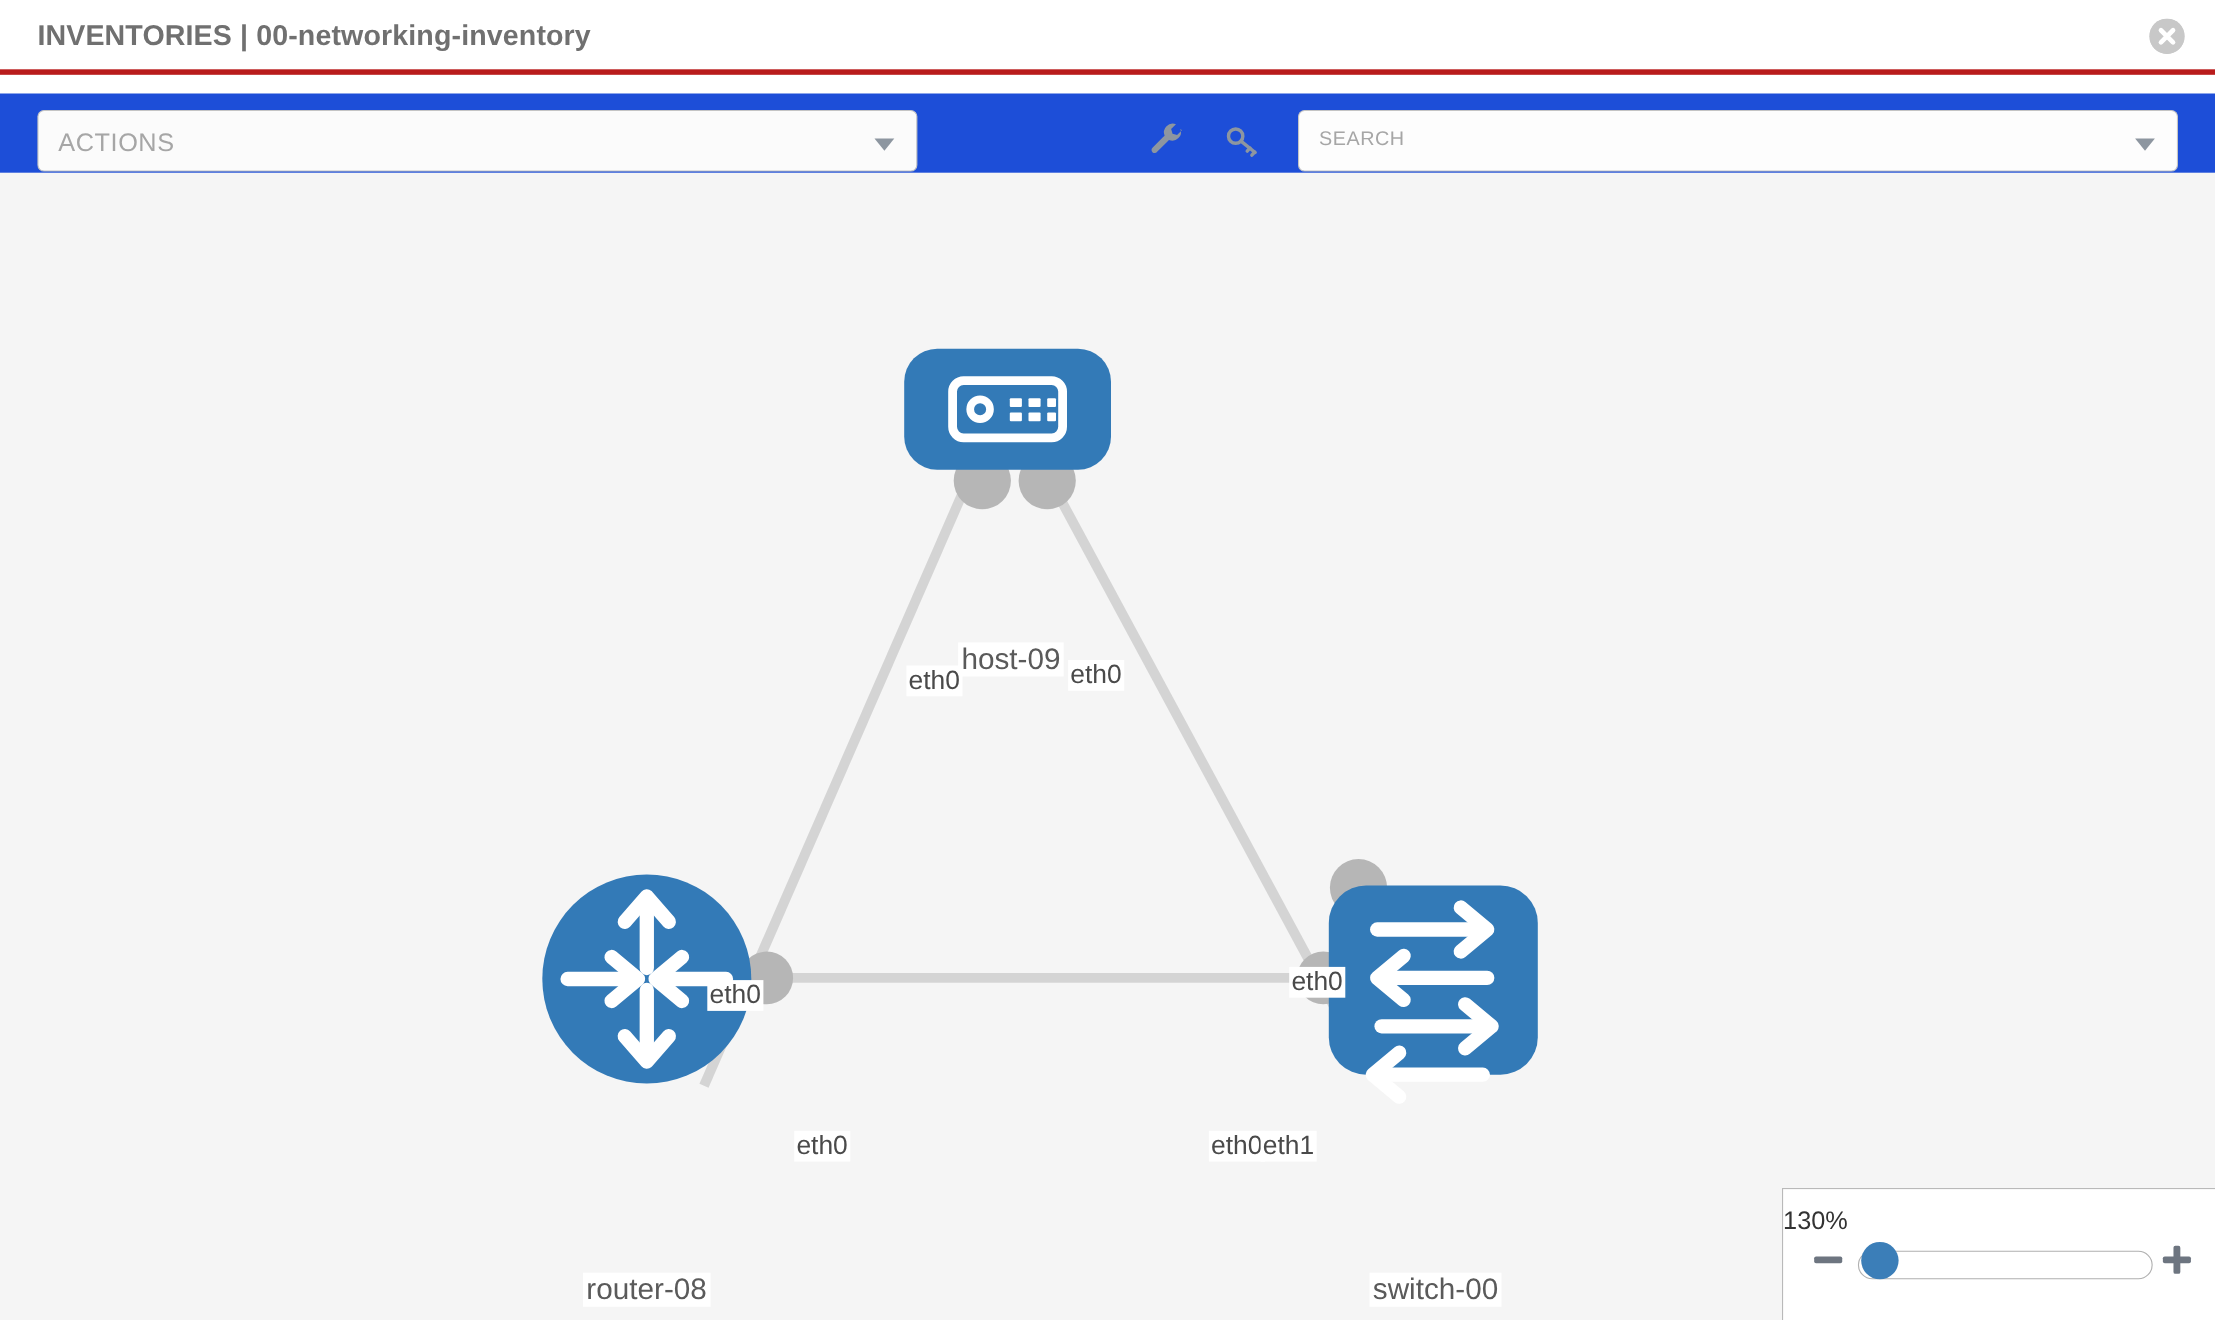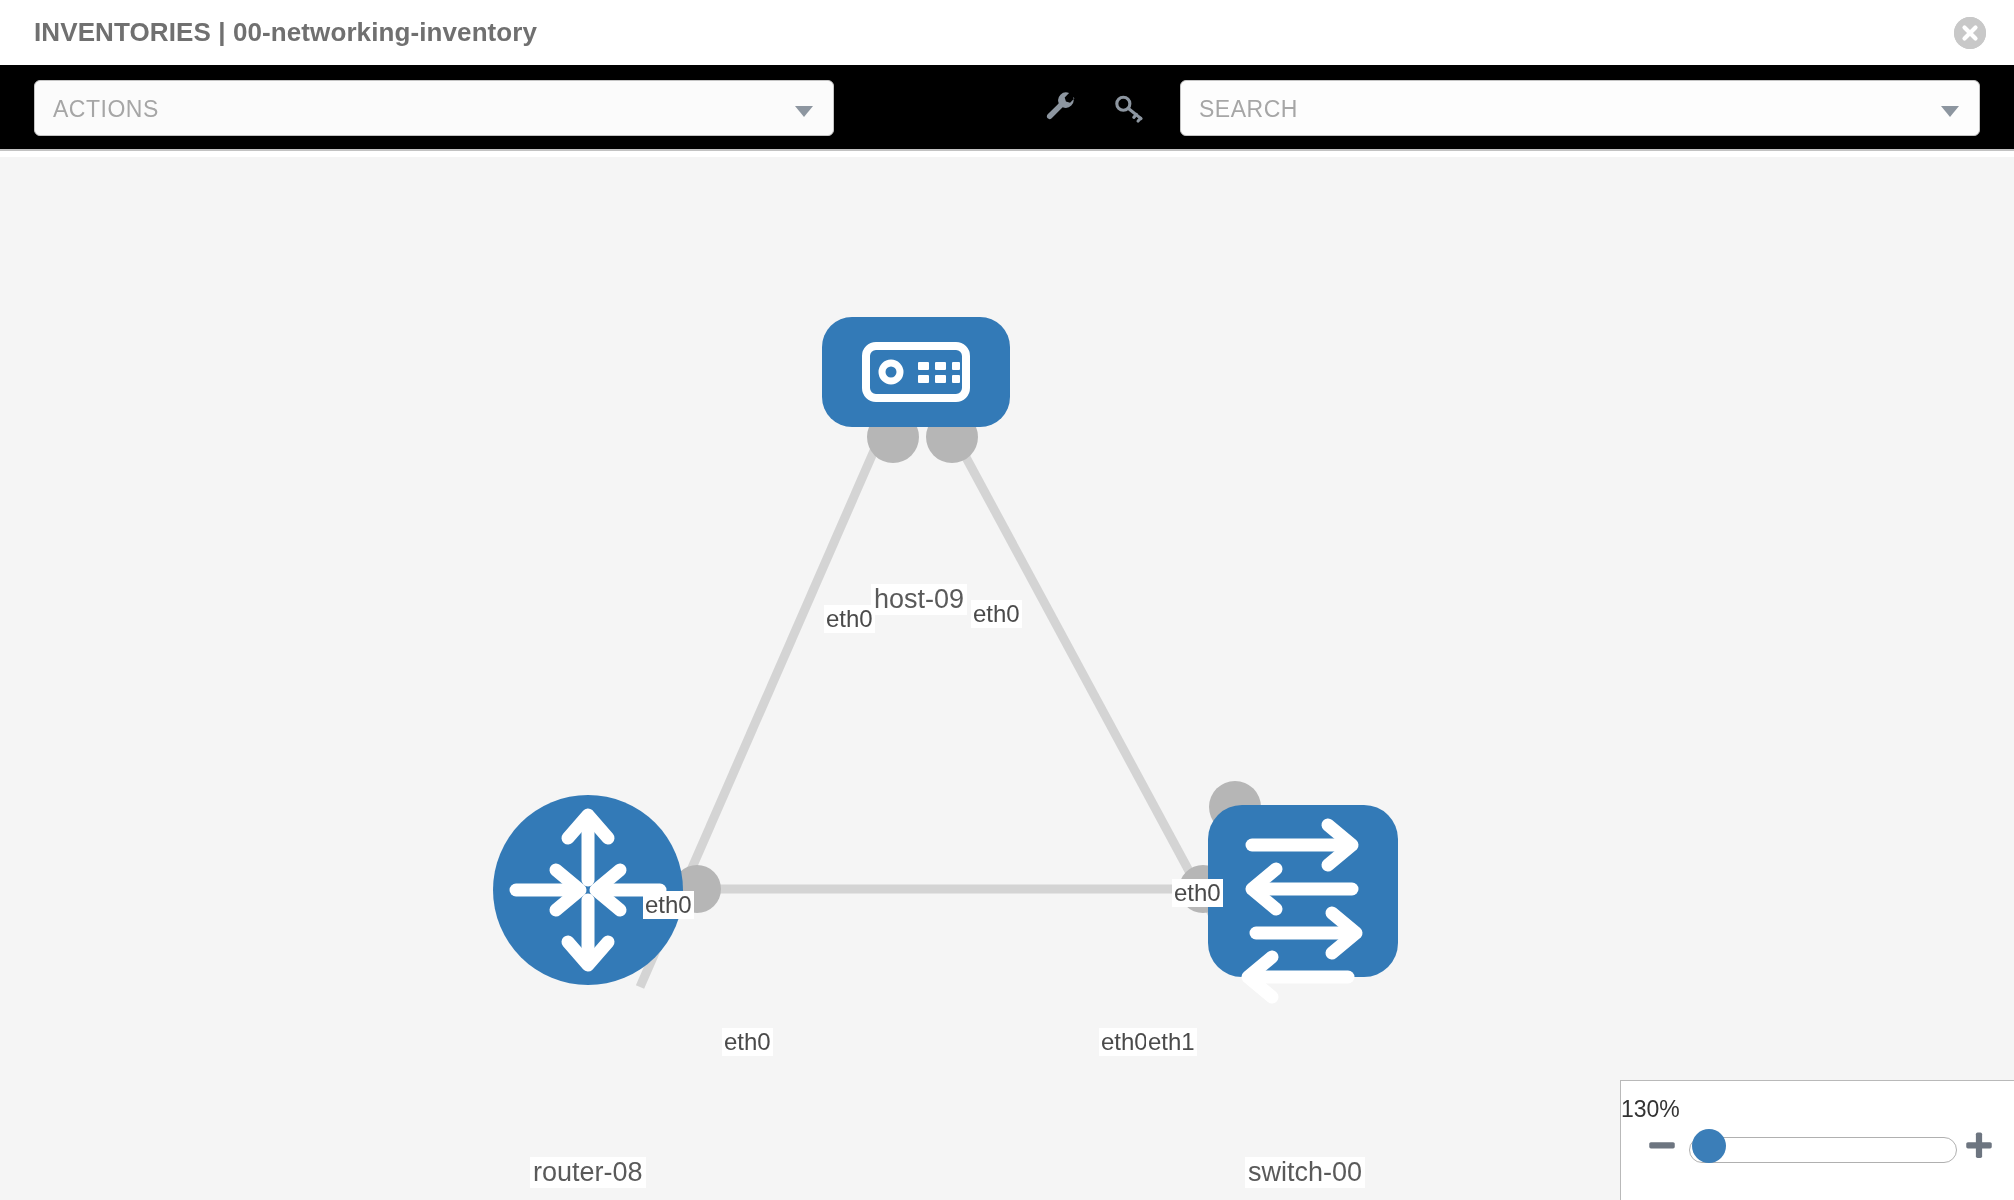--- a/index.html
+++ b/index.html
@@ -19,21 +19,21 @@
     background: #ffffff;
   }
 
   
   .header {
     position: absolute;
     left: 0; top: 0;
     width: 2014px;
     height: 68px;
     background: #ffffff;
-    border-bottom: 1px solid #b91c1c;
+    border-bottom: 5px solid #b91c1c;
   }
   .header-title {
     position: absolute;
     left: 34px;
     top: 17px;
     font-size: 26px;
     font-weight: bold;
     color: #707070;
     letter-spacing: 0.1px;
     white-space: nowrap;
@@ -46,24 +46,24 @@
     height: 32px;
     border-radius: 50%;
     background: #c8c8c8;
     cursor: pointer;
   }
   .close-btn svg { display: block; }
 
   
   .toolbar {
     position: absolute;
-    left: 0; top: 65px;
+    left: 0; top: 85px;
     width: 2014px;
     height: 86px;
-    background: #000000;
+    background: #1d4ed8;
     border-bottom: 2px solid #c2c2c2;
   }
   .actions-select {
     position: absolute;
     left: 34px;
     top: 15px;
     width: 800px;
     height: 56px;
     background: #fbfbfb;
     border: 1px solid #c4c4c4;
@@ -106,21 +106,21 @@
     height: 56px;
     background: #fdfdfd;
     border: 1px solid #c4c4c4;
     border-radius: 6px;
     cursor: text;
   }
   .search-label {
     position: absolute;
     left: 18px;
     top: 15px;
-    font-size: 23px;
+    font-size: 18px;
     color: #a6a6a6;
     letter-spacing: 0.5px;
     text-align: center;
   }
 
   
   .canvas {
     position: absolute;
     left: 0; top: 157px;
     width: 2014px;

